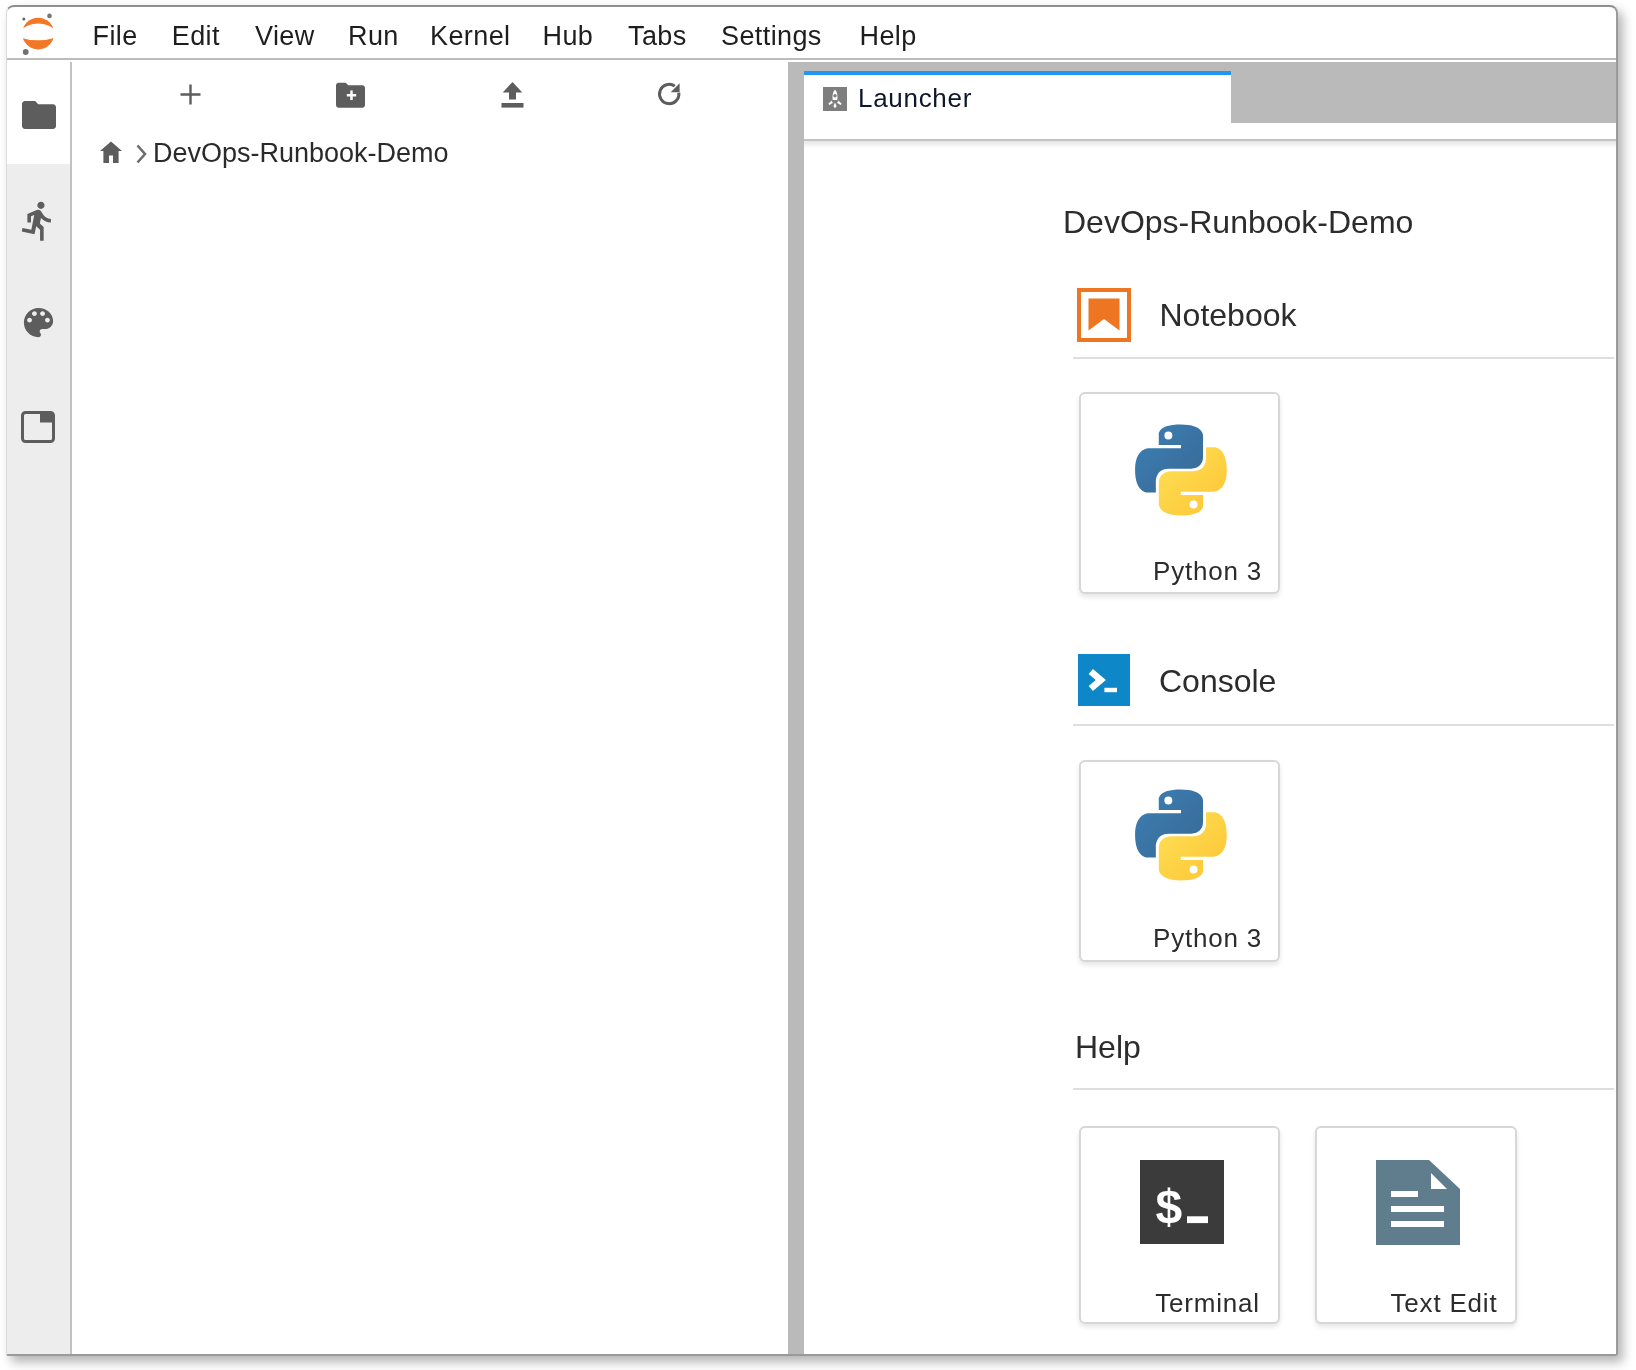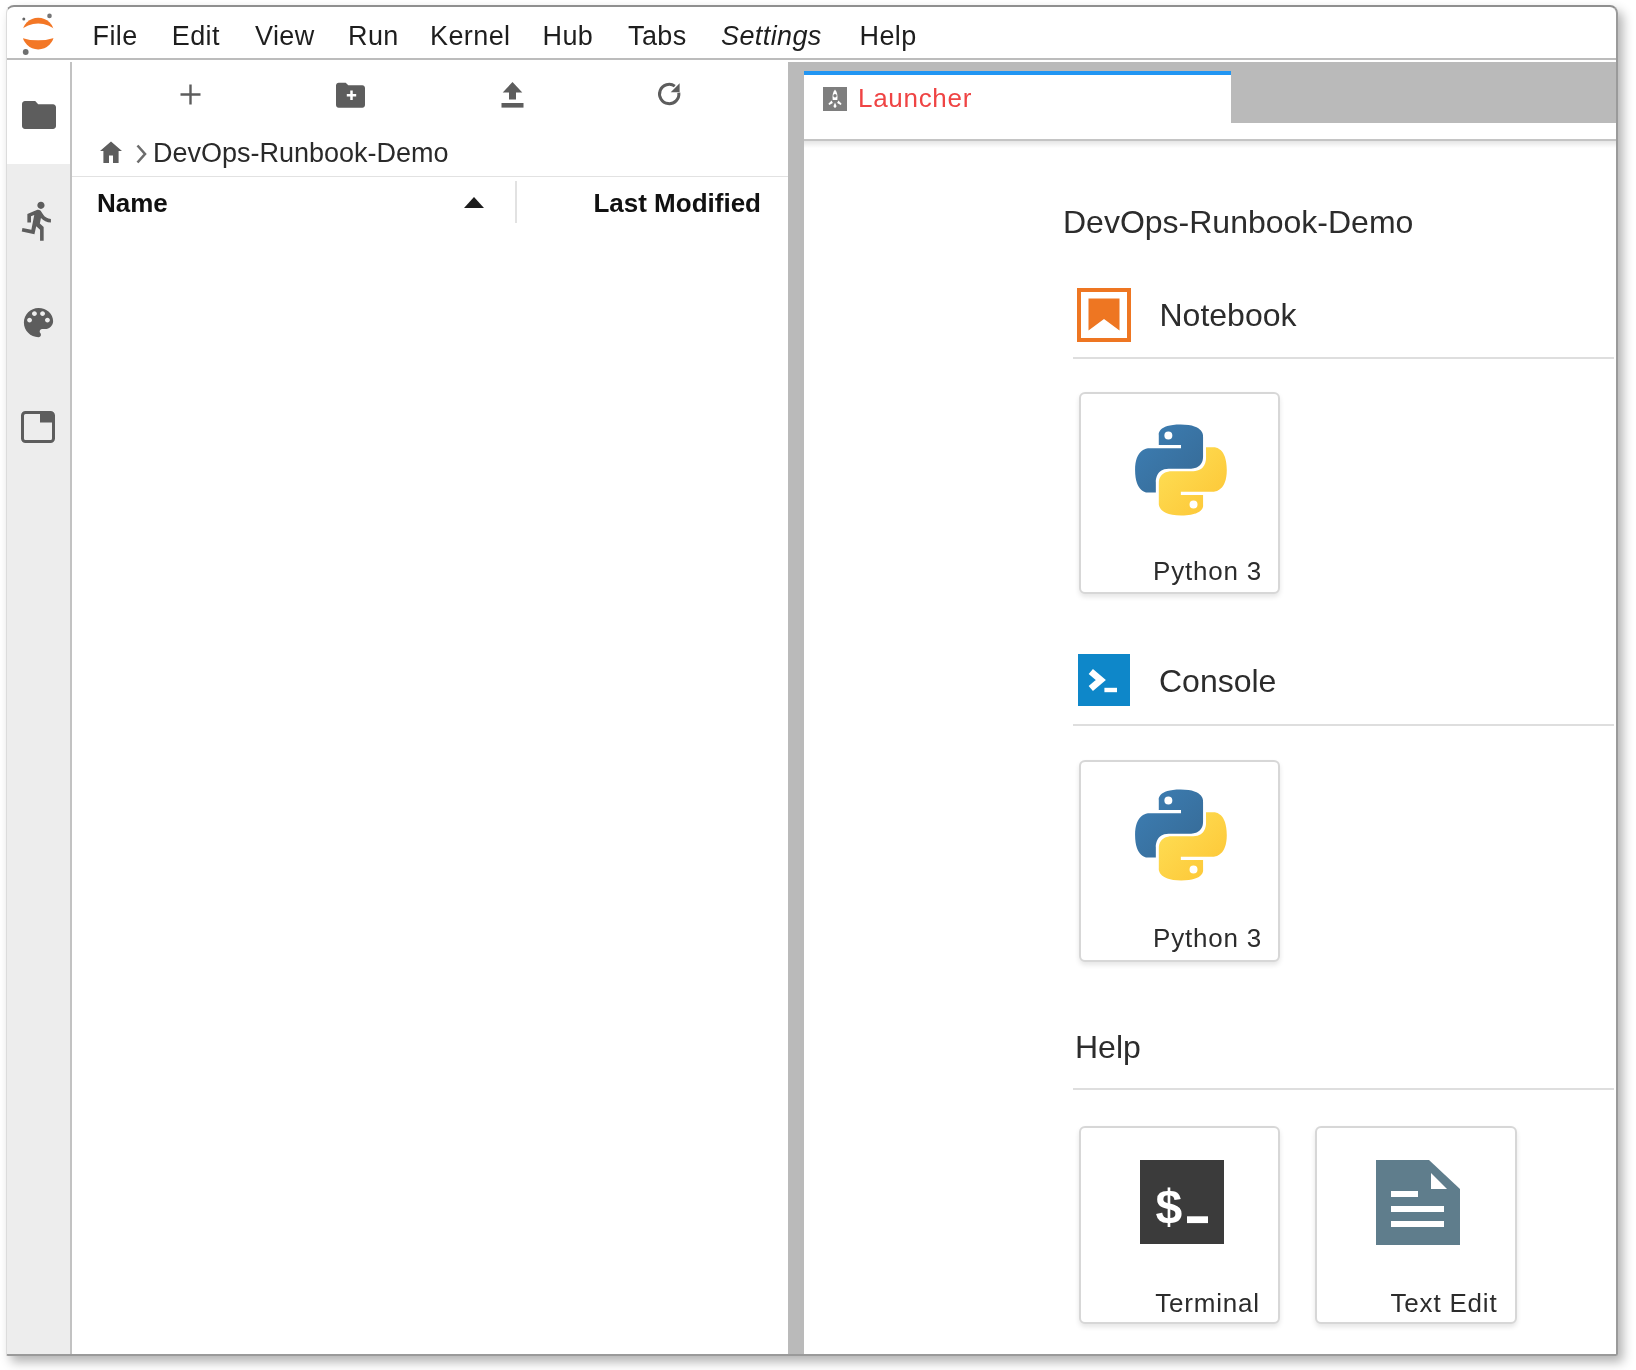--- a/index.html
+++ b/index.html
@@ -127,43 +127,37 @@
     </svg>
 
     <svg class="abs" style="left:28px; top:79px;" width="22" height="22" viewBox="0 0 22 22">
       <path fill="#5d5d5d" d="M11 0.5 L22 10 H18.6 V22 H13 V14.5 H9 V22 H3.4 V10 H0 Z"></path>
     </svg>
     <svg class="abs" style="left:60.5px; top:80px;" width="16" height="24" viewBox="0 0 16 24">
       <path fill="none" stroke="#6d6d6d" stroke-width="2.6" d="M4.5 3.5 L12 12 L4.5 20.5"></path>
     </svg>
     <span class="abs" style="left:81px; top:75.5px; font-size:27px; color:#2a2a2a;">DevOps-Runbook-Demo</span>
 
-    <div class="abs" style="left:0; top:114px; width:716px; height:50px; border-top:1px solid #e2e2e2;">
-      <span class="abs" id="fhead-name" style="left:25px; top:11px;">Name</span>
-      <div class="abs" style="left:392px; top:20px; width:0; height:0; border-left:10px solid transparent; border-right:10px solid transparent; border-bottom:11px solid #1c1c1c;"></div>
-      <div class="abs" style="left:443px; top:4px; width:2px; height:42px; background:#e2e2e2;"></div>
-      <span class="abs" id="fhead-mod" style="right:27px; top:11px;">Last Modified</span>
-    </div>
 
   </div>
 
   <div id="divider"></div>
 
   <div id="main">
     <div id="tabbar"></div>
     <div id="tab-active">
       <svg class="abs" style="left:19px; top:12px;" width="24" height="24" viewBox="0 0 24 24">
         <rect width="24" height="24" fill="#7e7e7e"></rect>
         <path fill="#fff" d="M12 2.6 C14.2 5.2 14.9 8.6 14.3 13 H9.7 C9.1 8.6 9.8 5.2 12 2.6 Z"></path>
         <circle cx="12" cy="8.8" r="1.7" fill="#7e7e7e"></circle>
         <path fill="#fff" d="M8.6 13.6 L5.4 16.8 L6.3 18 L9.9 15.9 Z"></path>
         <path fill="#fff" d="M15.4 13.6 L18.6 16.8 L17.7 18 L14.1 15.9 Z"></path>
         <path fill="#fff" d="M12 15.6 L13.6 19.2 L12 21.2 L10.4 19.2 Z"></path>
       </svg>
-      <span class="abs" style="left:54px; top:8px; font-size:26px; color:#ef4444; letter-spacing:0.7px;">Launcher</span>
+      <span class="abs" style="left:54px; top:8px; font-size:26px; color:#0f172a; letter-spacing:0.7px;">Launcher</span>
     </div>
     <div id="tbline"></div>
     <div id="tbshadow"></div>
 
     <span class="sectionTitle" style="left:259px; top:142px;">DevOps-Runbook-Demo</span>
 
     <svg class="abs" style="left:273px; top:226px;" width="54" height="54" viewBox="0 0 54 54">
       <rect x="2" y="2" width="50" height="50" fill="none" stroke="#ee7622" stroke-width="4"></rect>
       <path fill="#ee7622" d="M11.5 10.5 h31 v32 l-15.5-11.5 -15.5 11.5 Z"></path>
     </svg>
@@ -212,15 +206,15 @@
         <rect x="15" y="31" width="27" height="6" fill="#fff"></rect>
         <rect x="15" y="46" width="53" height="6" fill="#fff"></rect>
         <rect x="15" y="61" width="53" height="6" fill="#fff"></rect>
       </svg>
       <span class="cardlabel" style="top:160px;">Text Edit</span>
     </div>
   </div>
 </div>
 <style>
 #m-file{left:86.5px;} #m-edit{left:165.8px;} #m-view{left:249px;} #m-run{left:342px;}
-#m-kernel{left:424px;} #m-hub{left:536.5px;} #m-tabs{left:622px;} #m-settings{left:715px;font-style:italic;}
+#m-kernel{left:424px;} #m-hub{left:536.5px;} #m-tabs{left:622px;} #m-settings{left:715px;}
 #m-help{left:853.5px;}
 </style>
 
 </body></html>

